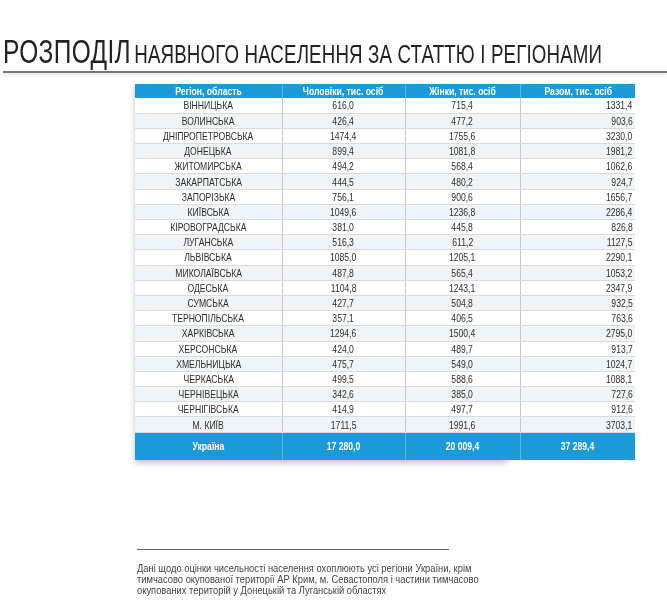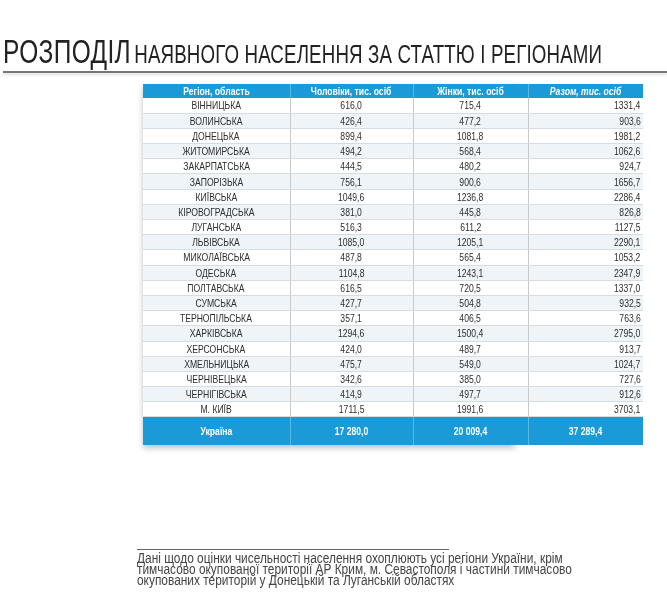--- a/index.html
+++ b/index.html
@@ -17,21 +17,21 @@
     }
     .title .big { font-size: 34px; letter-spacing: 0.5px; }
     .title .small { font-size: 26px; letter-spacing: 0.2px; }
     .title-rule {
       position: absolute; left: 0; top: 37px; width: 664px; height: 2px;
       background: #777777;
       box-shadow: 0 2px 3px rgba(0,0,0,0.15);
     }
 
     .table-card {
-      position: absolute; left: 143px; top: 84px; width: 372px;
+      position: absolute; left: 135px; top: 84px; width: 372px;
       box-shadow: 0 3px 6px rgba(0,0,0,0.25);
       background: #701a75;
     }
     table { border-collapse: collapse; width: 372px; table-layout: fixed; }
     col.c1 { width: 147px; }
     col.c2 { width: 123px; }
     col.c3 { width: 115px; }
     col.c4 { width: 115px; }
     th, td {
       height: 15.2px;
@@ -44,43 +44,43 @@
     }
     .cell-inner { display: inline-block; transform: scaleX(0.82); transform-origin: center; }
     thead th {
       background: #1a9ad6;
       color: #ffffff;
       font-weight: bold;
       height: 13px;
       font-size: 10.5px;
       border-right: 1px solid #5ab8e3;
     }
-    thead th:last-child { border-right: none; font-style: italic; }
+    thead th:last-child { border-right: none; }
     tbody td {
       color: #2e2e2e;
       border-right: 1px solid #c8c8c8;
       border-bottom: 1px solid #d6dde2;
     }
     tbody td:last-child { border-right: none; text-align: right; }
     tbody tr:nth-child(odd) td { background: #ffffff; }
     tbody tr:nth-child(even) td { background: #eef4f8; }
     tfoot td {
       background: #1a9ad6;
       color: #ffffff;
       font-weight: bold;
       height: 28px;
       border-right: 1px solid #5ab8e3;
     }
     tfoot td:last-child { border-right: none; margin-left: 34px; }
 
     .note {
       position: absolute; left: 137px; top: 549px; width: 312px;
       border-top: 1px solid #666666;
-      padding-top: 3px;
-      font-size: 14px;
+      padding-top: 13px;
+      font-size: 11px;
       line-height: 11px;
       color: #444444;
     }
     .note span { display: block; transform: scaleX(0.85); transform-origin: left; white-space: nowrap; }
   </style>
 </head>
 <body>
 
 <div class="title-wrap">
   <div class="title">
@@ -113,20 +113,26 @@
           <td><span class="cell-inner">715,4</span></td>
           <td><span class="cell-inner">1331,4</span></td>
         </tr>
         <tr>
           <td><span class="cell-inner">ВОЛИНСЬКА</span></td>
           <td><span class="cell-inner">426,4</span></td>
           <td><span class="cell-inner">477,2</span></td>
           <td><span class="cell-inner">903,6</span></td>
         </tr>
         <tr>
+          <td><span class="cell-inner">ДНІПРОПЕТРОВСЬКА</span></td>
+          <td><span class="cell-inner">1474,4</span></td>
+          <td><span class="cell-inner">1755,6</span></td>
+          <td><span class="cell-inner">3230,0</span></td>
+        </tr>
+        <tr>
           <td><span class="cell-inner">ДОНЕЦЬКА</span></td>
           <td><span class="cell-inner">899,4</span></td>
           <td><span class="cell-inner">1081,8</span></td>
           <td><span class="cell-inner">1981,2</span></td>
         </tr>
         <tr>
           <td><span class="cell-inner">ЖИТОМИРСЬКА</span></td>
           <td><span class="cell-inner">494,2</span></td>
           <td><span class="cell-inner">568,4</span></td>
           <td><span class="cell-inner">1062,6</span></td>
@@ -173,26 +179,20 @@
           <td><span class="cell-inner">565,4</span></td>
           <td><span class="cell-inner">1053,2</span></td>
         </tr>
         <tr>
           <td><span class="cell-inner">ОДЕСЬКА</span></td>
           <td><span class="cell-inner">1104,8</span></td>
           <td><span class="cell-inner">1243,1</span></td>
           <td><span class="cell-inner">2347,9</span></td>
         </tr>
         <tr>
-          <td><span class="cell-inner">ПОЛТАВСЬКА</span></td>
-          <td><span class="cell-inner">616,5</span></td>
-          <td><span class="cell-inner">720,5</span></td>
-          <td><span class="cell-inner">1337,0</span></td>
-        </tr>
-        <tr>
           <td><span class="cell-inner">СУМСЬКА</span></td>
           <td><span class="cell-inner">427,7</span></td>
           <td><span class="cell-inner">504,8</span></td>
           <td><span class="cell-inner">932,5</span></td>
         </tr>
         <tr>
           <td><span class="cell-inner">ТЕРНОПІЛЬСЬКА</span></td>
           <td><span class="cell-inner">357,1</span></td>
           <td><span class="cell-inner">406,5</span></td>
           <td><span class="cell-inner">763,6</span></td>
@@ -207,20 +207,26 @@
           <td><span class="cell-inner">ХЕРСОНСЬКА</span></td>
           <td><span class="cell-inner">424,0</span></td>
           <td><span class="cell-inner">489,7</span></td>
           <td><span class="cell-inner">913,7</span></td>
         </tr>
         <tr>
           <td><span class="cell-inner">ХМЕЛЬНИЦЬКА</span></td>
           <td><span class="cell-inner">475,7</span></td>
           <td><span class="cell-inner">549,0</span></td>
           <td><span class="cell-inner">1024,7</span></td>
+        </tr>
+        <tr>
+          <td><span class="cell-inner">ЧЕРКАСЬКА</span></td>
+          <td><span class="cell-inner">499,5</span></td>
+          <td><span class="cell-inner">588,6</span></td>
+          <td><span class="cell-inner">1088,1</span></td>
         </tr>
         <tr>
           <td><span class="cell-inner">ЧЕРНІВЕЦЬКА</span></td>
           <td><span class="cell-inner">342,6</span></td>
           <td><span class="cell-inner">385,0</span></td>
           <td><span class="cell-inner">727,6</span></td>
         </tr>
         <tr>
           <td><span class="cell-inner">ЧЕРНІГІВСЬКА</span></td>
           <td><span class="cell-inner">414,9</span></td>

